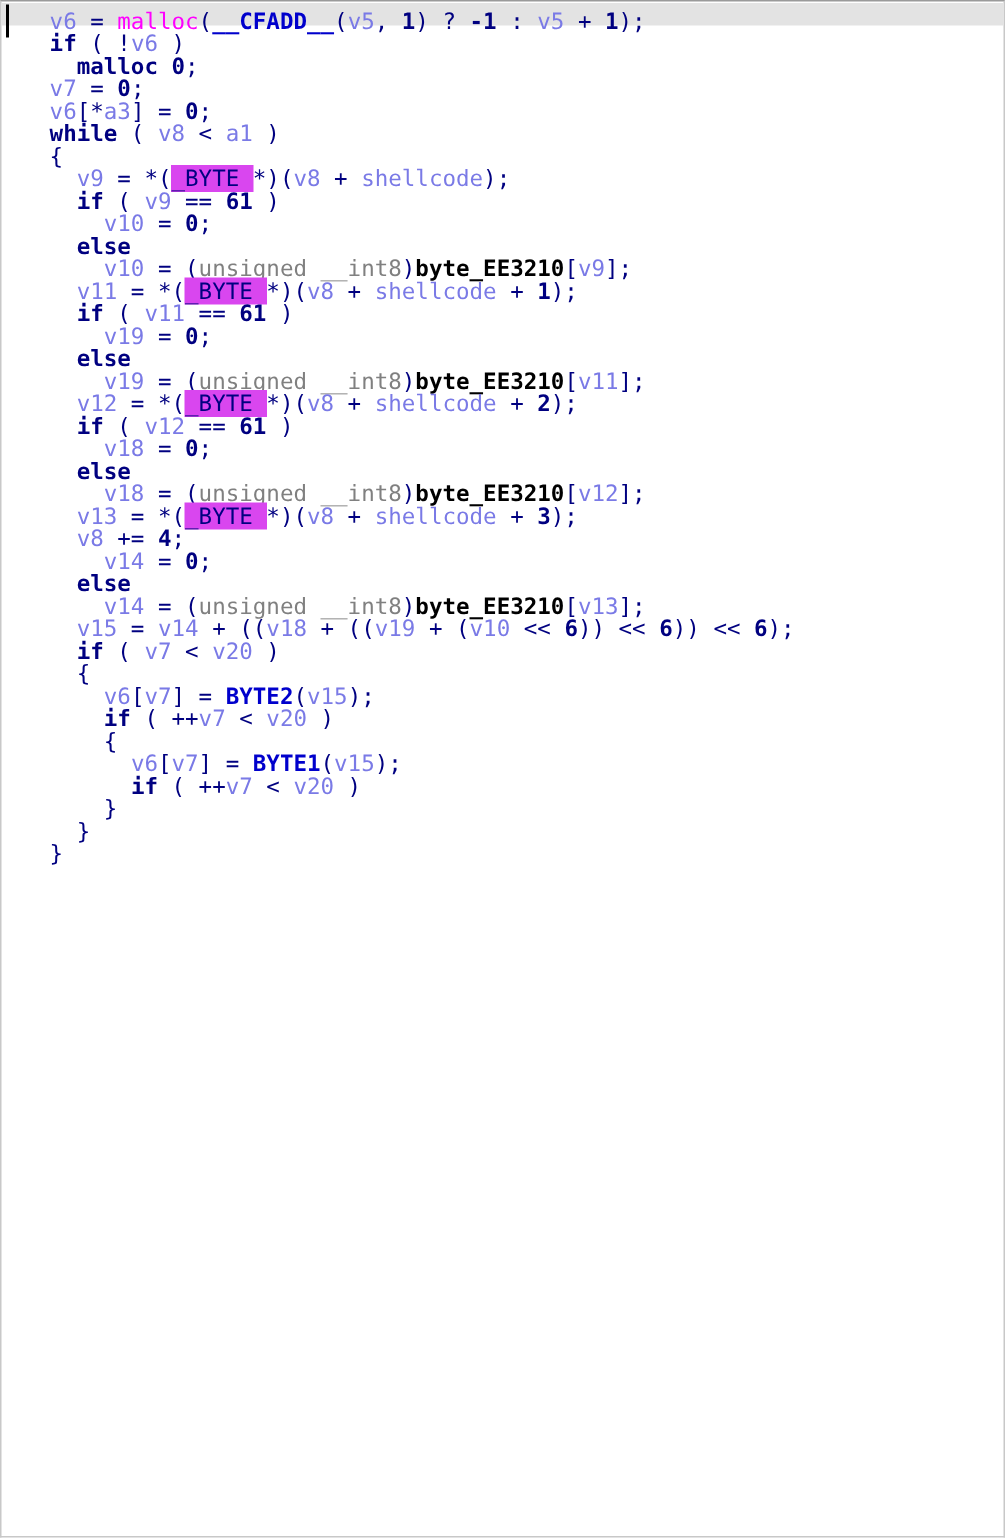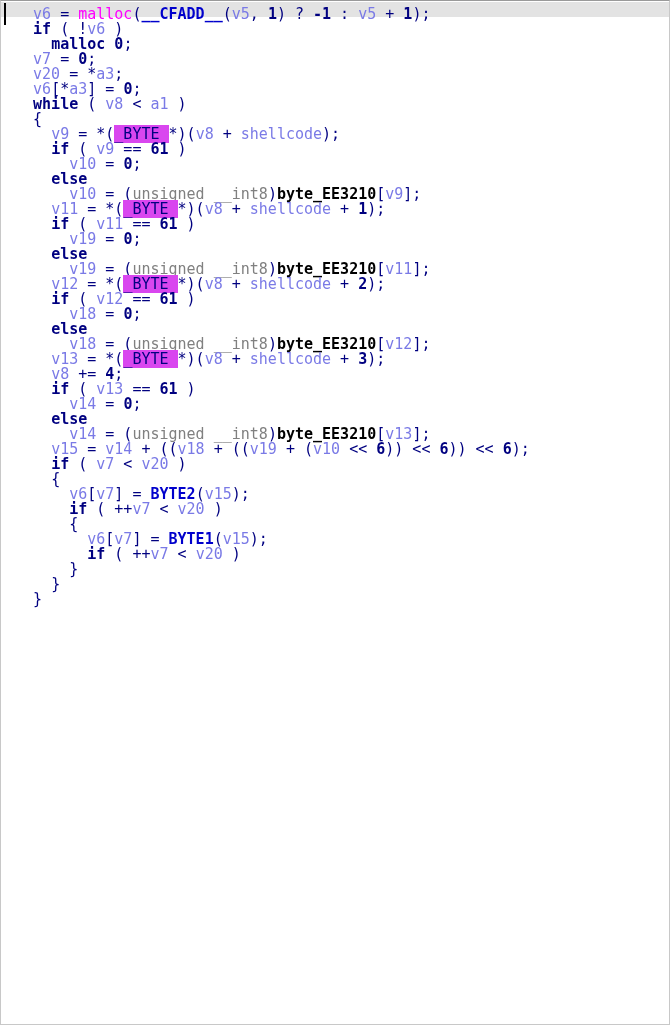--- a/index.html
+++ b/index.html
@@ -57,42 +57,40 @@
 </style>
 </head>
 <body>
 
 <div id="pseudocode-view">
   <div id="code-area">
       <div class="code-line current"><span class="caret"></span><span>  </span><span class="t-var">v6</span><span class="t-plain"> = </span><span class="t-func">malloc</span><span class="t-punct">(</span><span class="t-macro">__CFADD__</span><span class="t-punct">(</span><span class="t-var">v5</span><span class="t-plain">, </span><span class="t-num">1</span><span class="t-punct">) ? </span><span class="t-num">-1</span><span class="t-punct"> : </span><span class="t-var">v5</span><span class="t-plain"> + </span><span class="t-num">1</span><span class="t-punct">);</span></div>
       <div class="code-line"><span>  </span><span class="t-kw">if</span><span class="t-punct"> ( !</span><span class="t-var">v6</span><span class="t-punct"> )</span></div>
       <div class="code-line"><span>    </span><span class="t-kw">malloc</span><span class="t-plain"> </span><span class="t-num">0</span><span class="t-punct">;</span></div>
       <div class="code-line"><span>  </span><span class="t-var">v7</span><span class="t-plain"> = </span><span class="t-num">0</span><span class="t-punct">;</span></div>
-      <div class="code-line"><span>  </span><span class="t-var">v20</span><span class="t-plain"> = *</span><span class="t-var">a3</span><span class="t-punct">;</span></div>
       <div class="code-line"><span>  </span><span class="t-var">v6</span><span class="t-punct">[*</span><span class="t-var">a3</span><span class="t-punct">] = </span><span class="t-num">0</span><span class="t-punct">;</span></div>
       <div class="code-line"><span>  </span><span class="t-kw">while</span><span class="t-punct"> ( </span><span class="t-var">v8</span><span class="t-plain"> &lt; </span><span class="t-var">a1</span><span class="t-punct"> )</span></div>
       <div class="code-line"><span>  </span><span class="t-punct">{</span></div>
       <div class="code-line"><span>    </span><span class="t-var">v9</span><span class="t-plain"> = *(</span><span class="t-hl">_BYTE </span><span class="t-punct">*)(</span><span class="t-var">v8</span><span class="t-plain"> + </span><span class="t-var">shellcode</span><span class="t-punct">);</span></div>
       <div class="code-line"><span>    </span><span class="t-kw">if</span><span class="t-punct"> ( </span><span class="t-var">v9</span><span class="t-plain"> == </span><span class="t-num">61</span><span class="t-punct"> )</span></div>
       <div class="code-line"><span>      </span><span class="t-var">v10</span><span class="t-plain"> = </span><span class="t-num">0</span><span class="t-punct">;</span></div>
       <div class="code-line"><span>    </span><span class="t-kw">else</span></div>
       <div class="code-line"><span>      </span><span class="t-var">v10</span><span class="t-plain"> = (</span><span class="t-type">unsigned __int8</span><span class="t-punct">)</span><span class="t-global">byte_EE3210</span><span class="t-punct">[</span><span class="t-var">v9</span><span class="t-punct">];</span></div>
       <div class="code-line"><span>    </span><span class="t-var">v11</span><span class="t-plain"> = *(</span><span class="t-hl">_BYTE </span><span class="t-punct">*)(</span><span class="t-var">v8</span><span class="t-plain"> + </span><span class="t-var">shellcode</span><span class="t-plain"> + </span><span class="t-num">1</span><span class="t-punct">);</span></div>
       <div class="code-line"><span>    </span><span class="t-kw">if</span><span class="t-punct"> ( </span><span class="t-var">v11</span><span class="t-plain"> == </span><span class="t-num">61</span><span class="t-punct"> )</span></div>
       <div class="code-line"><span>      </span><span class="t-var">v19</span><span class="t-plain"> = </span><span class="t-num">0</span><span class="t-punct">;</span></div>
       <div class="code-line"><span>    </span><span class="t-kw">else</span></div>
       <div class="code-line"><span>      </span><span class="t-var">v19</span><span class="t-plain"> = (</span><span class="t-type">unsigned __int8</span><span class="t-punct">)</span><span class="t-global">byte_EE3210</span><span class="t-punct">[</span><span class="t-var">v11</span><span class="t-punct">];</span></div>
       <div class="code-line"><span>    </span><span class="t-var">v12</span><span class="t-plain"> = *(</span><span class="t-hl">_BYTE </span><span class="t-punct">*)(</span><span class="t-var">v8</span><span class="t-plain"> + </span><span class="t-var">shellcode</span><span class="t-plain"> + </span><span class="t-num">2</span><span class="t-punct">);</span></div>
       <div class="code-line"><span>    </span><span class="t-kw">if</span><span class="t-punct"> ( </span><span class="t-var">v12</span><span class="t-plain"> == </span><span class="t-num">61</span><span class="t-punct"> )</span></div>
       <div class="code-line"><span>      </span><span class="t-var">v18</span><span class="t-plain"> = </span><span class="t-num">0</span><span class="t-punct">;</span></div>
       <div class="code-line"><span>    </span><span class="t-kw">else</span></div>
       <div class="code-line"><span>      </span><span class="t-var">v18</span><span class="t-plain"> = (</span><span class="t-type">unsigned __int8</span><span class="t-punct">)</span><span class="t-global">byte_EE3210</span><span class="t-punct">[</span><span class="t-var">v12</span><span class="t-punct">];</span></div>
       <div class="code-line"><span>    </span><span class="t-var">v13</span><span class="t-plain"> = *(</span><span class="t-hl">_BYTE </span><span class="t-punct">*)(</span><span class="t-var">v8</span><span class="t-plain"> + </span><span class="t-var">shellcode</span><span class="t-plain"> + </span><span class="t-num">3</span><span class="t-punct">);</span></div>
       <div class="code-line"><span>    </span><span class="t-var">v8</span><span class="t-plain"> += </span><span class="t-num">4</span><span class="t-punct">;</span></div>
-      <div class="code-line"><span>    </span><span class="t-kw">if</span><span class="t-punct"> ( </span><span class="t-var">v13</span><span class="t-plain"> == </span><span class="t-num">61</span><span class="t-punct"> )</span></div>
       <div class="code-line"><span>      </span><span class="t-var">v14</span><span class="t-plain"> = </span><span class="t-num">0</span><span class="t-punct">;</span></div>
       <div class="code-line"><span>    </span><span class="t-kw">else</span></div>
       <div class="code-line"><span>      </span><span class="t-var">v14</span><span class="t-plain"> = (</span><span class="t-type">unsigned __int8</span><span class="t-punct">)</span><span class="t-global">byte_EE3210</span><span class="t-punct">[</span><span class="t-var">v13</span><span class="t-punct">];</span></div>
       <div class="code-line"><span>    </span><span class="t-var">v15</span><span class="t-plain"> = </span><span class="t-var">v14</span><span class="t-plain"> + ((</span><span class="t-var">v18</span><span class="t-plain"> + ((</span><span class="t-var">v19</span><span class="t-plain"> + (</span><span class="t-var">v10</span><span class="t-plain"> &lt;&lt; </span><span class="t-num">6</span><span class="t-punct">)) &lt;&lt; </span><span class="t-num">6</span><span class="t-punct">)) &lt;&lt; </span><span class="t-num">6</span><span class="t-punct">);</span></div>
       <div class="code-line"><span>    </span><span class="t-kw">if</span><span class="t-punct"> ( </span><span class="t-var">v7</span><span class="t-plain"> &lt; </span><span class="t-var">v20</span><span class="t-punct"> )</span></div>
       <div class="code-line"><span>    </span><span class="t-punct">{</span></div>
       <div class="code-line"><span>      </span><span class="t-var">v6</span><span class="t-punct">[</span><span class="t-var">v7</span><span class="t-punct">] = </span><span class="t-macro">BYTE2</span><span class="t-punct">(</span><span class="t-var">v15</span><span class="t-punct">);</span></div>
       <div class="code-line"><span>      </span><span class="t-kw">if</span><span class="t-punct"> ( ++</span><span class="t-var">v7</span><span class="t-plain"> &lt; </span><span class="t-var">v20</span><span class="t-punct"> )</span></div>
       <div class="code-line"><span>      </span><span class="t-punct">{</span></div>
       <div class="code-line"><span>        </span><span class="t-var">v6</span><span class="t-punct">[</span><span class="t-var">v7</span><span class="t-punct">] = </span><span class="t-macro">BYTE1</span><span class="t-punct">(</span><span class="t-var">v15</span><span class="t-punct">);</span></div>

